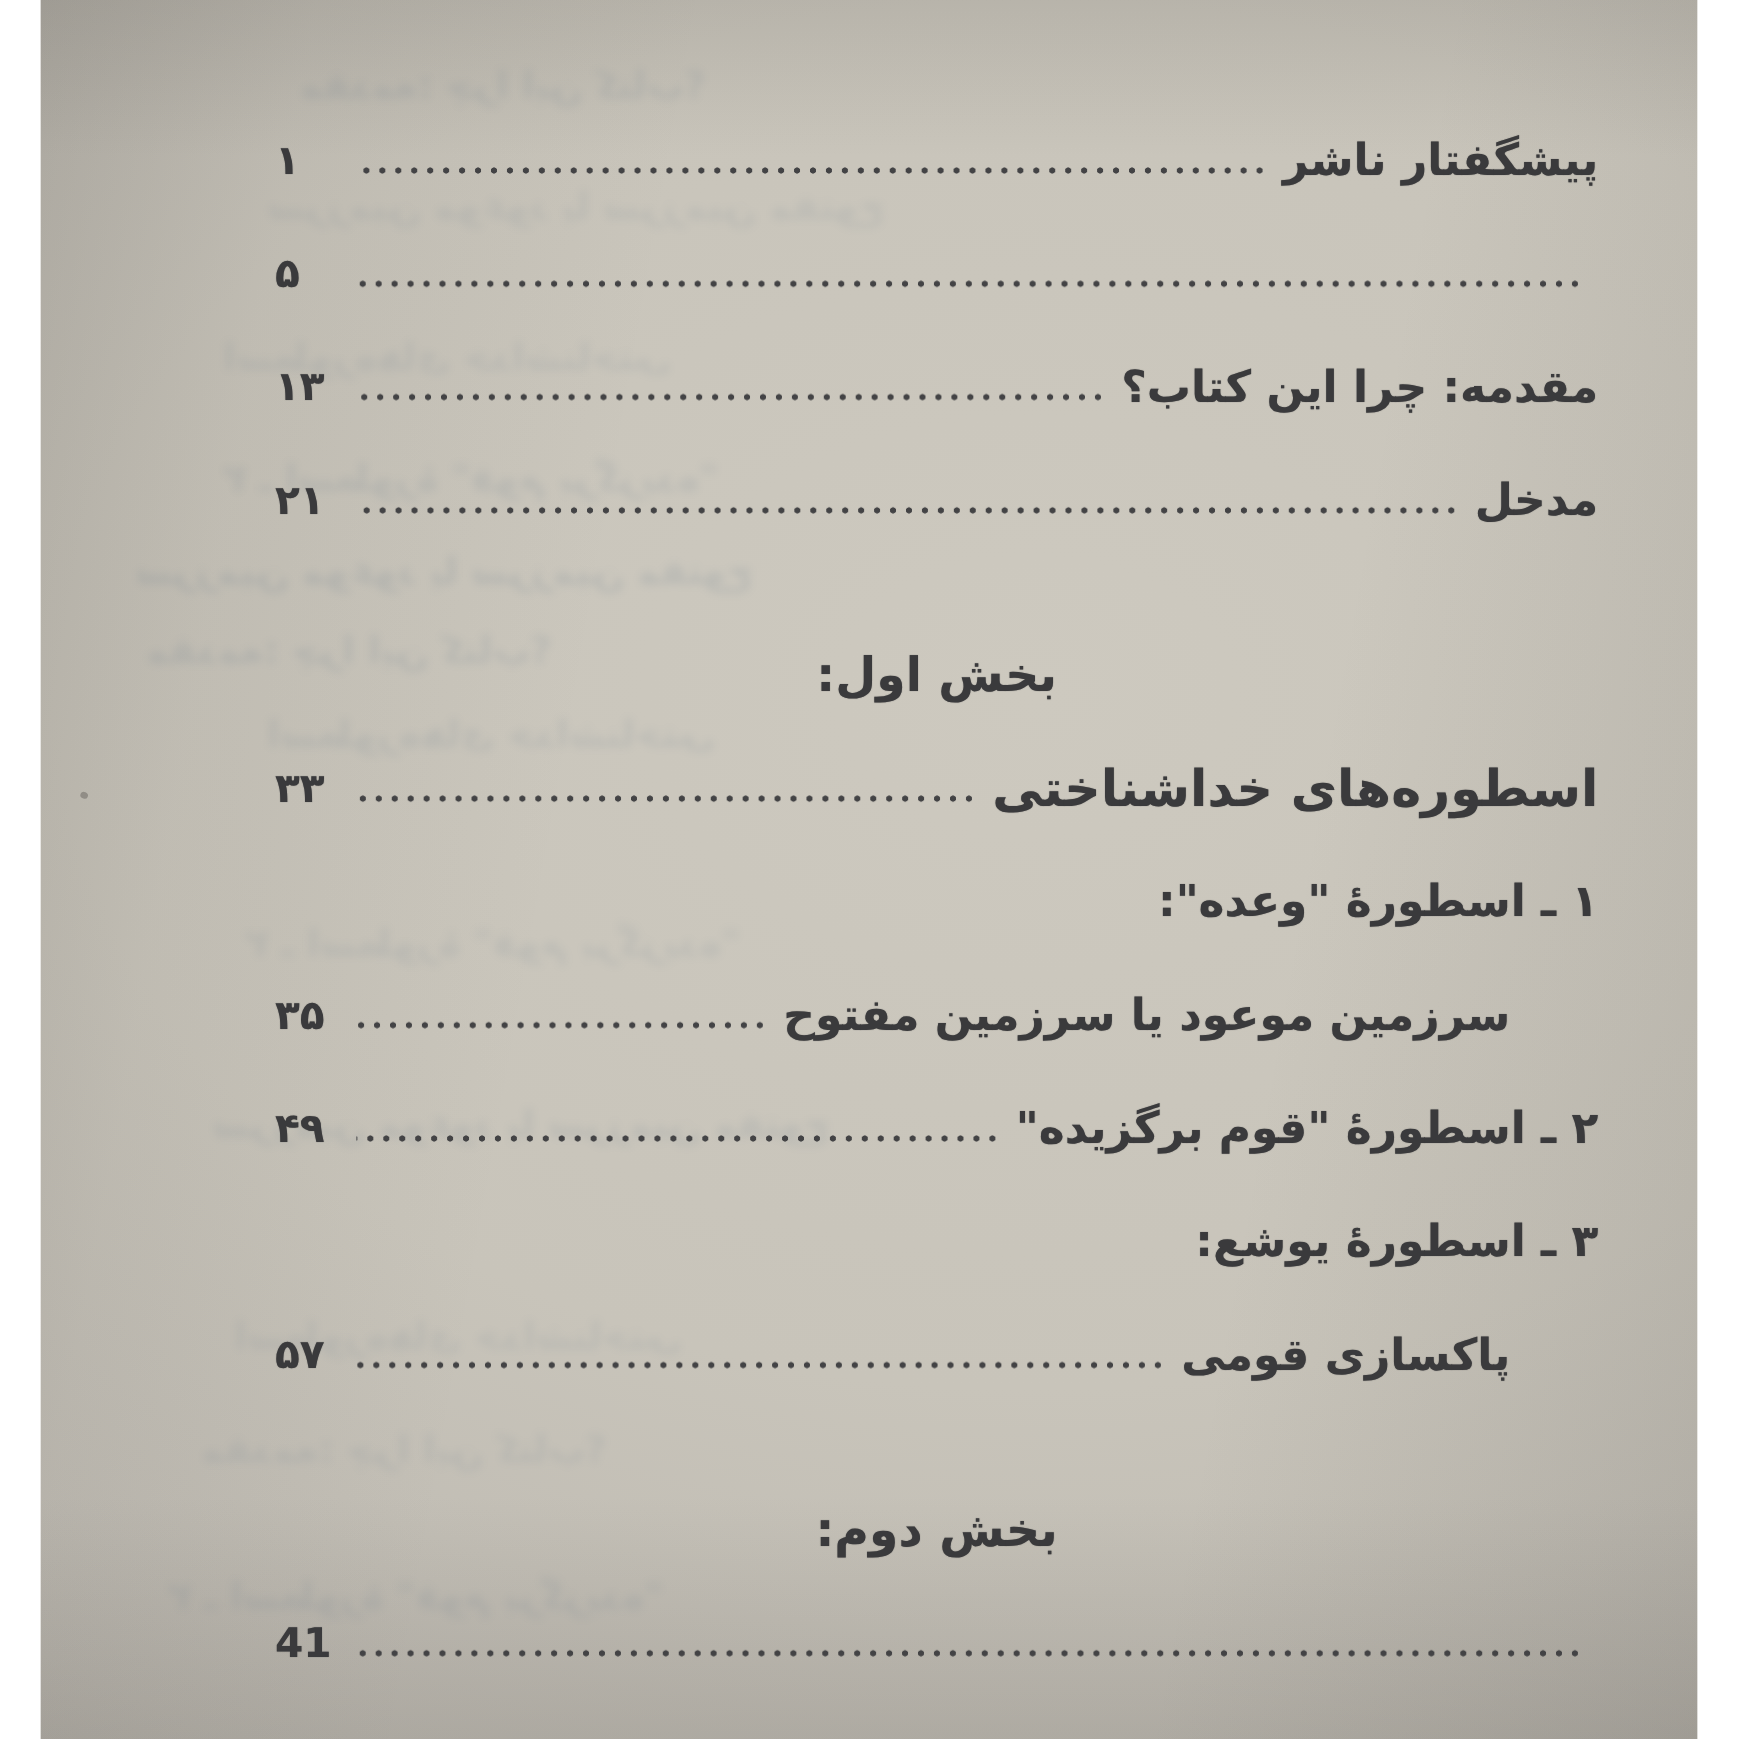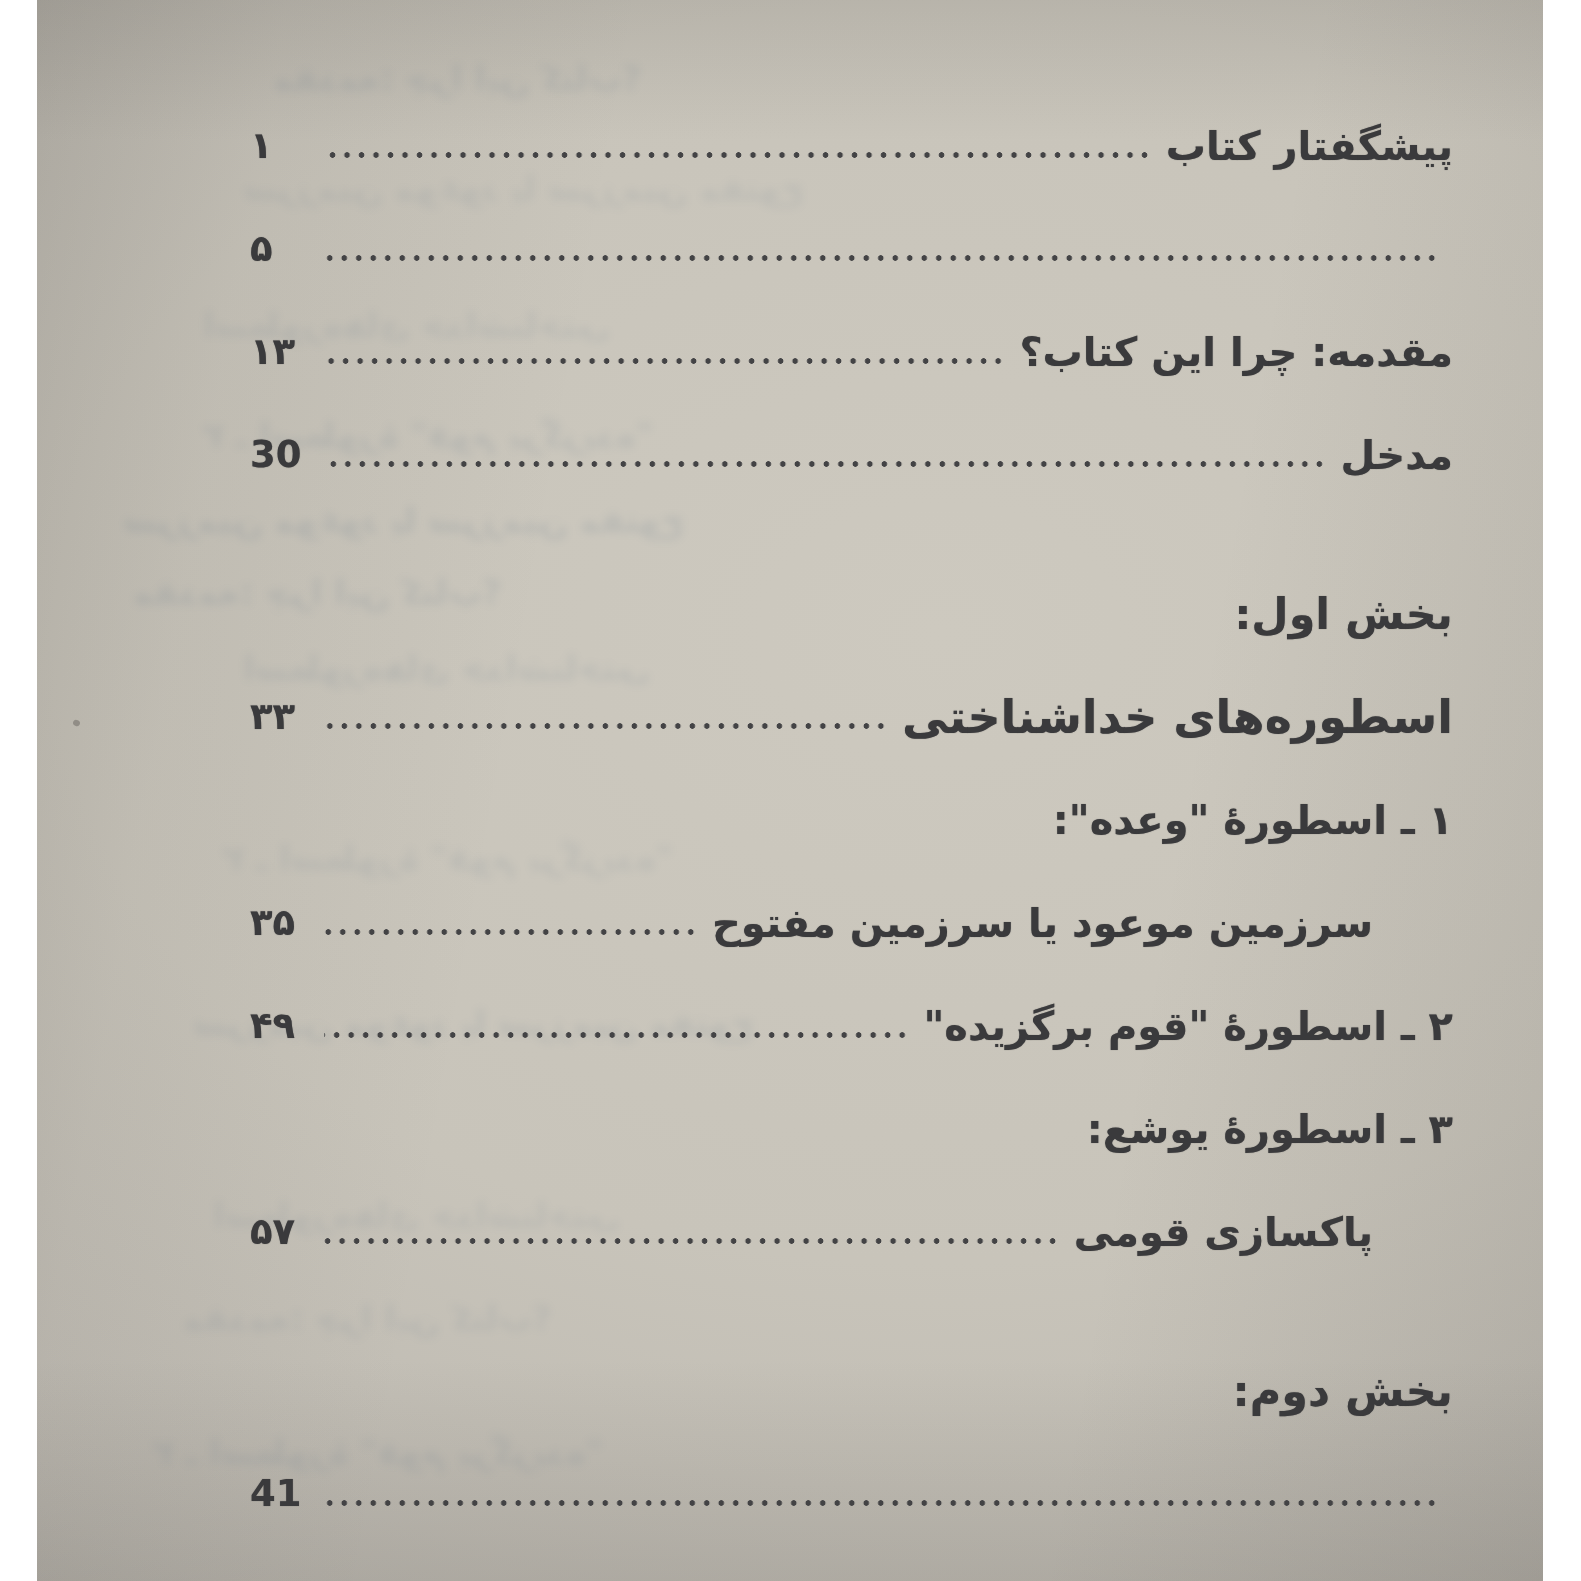--- a/index.html
+++ b/index.html
@@ -38,21 +38,21 @@
   
   .toc{position:absolute;top:0;right:90px;left:213px;direction:rtl;}
   .toc-row{
     display:flex;align-items:flex-start;height:56px;margin-bottom:47px;
     color:#3a3a3c;font-weight:bold;font-size:40px;line-height:56px;
     text-shadow:0 0 1px rgba(45,45,48,.55);
   }
   .toc-row:first-child{margin-top:118px;}
   .toc-row.gap-before{margin-top:103px;}
   .toc-row.indent{padding-right:80px;}
-  .toc-row.part{font-size:43px;}
+  .toc-row.part{font-size:43px;justify-content:center;}
   .toc-row.chapter{font-size:46px;}
   .title{white-space:nowrap;}
   .leader{
     flex:1;height:10px;align-self:flex-start;margin:32px 14px 0 10px;
     background-image:radial-gradient(circle, #434345 2.5px, rgba(0,0,0,0) 3.1px);
     background-size:14.5px 10px;background-repeat:repeat-x;background-position:right center;
   }
   .pagenum{min-width:64px;text-align:left;font-size:37px;white-space:nowrap;}
 
   .speck{position:absolute;left:36px;top:720px;width:7px;height:6px;border-radius:50%;
@@ -74,37 +74,37 @@
       <div class="ghost g7">اسطوره‌های خداشناختی</div>
       <div class="ghost g8">۲ ـ اسطورۀ "قوم برگزیده"</div>
       <div class="ghost g9">سرزمین موعود یا سرزمین مفتوح</div>
       <div class="ghost g10">اسطوره‌های خداشناختی</div>
       <div class="ghost g11">مقدمه: چرا این کتاب؟</div>
       <div class="ghost g12">۲ ـ اسطورۀ "قوم برگزیده"</div>
     </div>
 
     <div class="toc" id="toc">
         <div class="toc-row">
-    <span class="title">پیشگفتار کتاب</span>
+    <span class="title">پیشگفتار ناشر</span>
     <span class="leader"></span>
     <span class="pagenum">۱</span>
   </div>
         <div class="toc-row">
     <span class="leader"></span>
     <span class="pagenum">۵</span>
   </div>
         <div class="toc-row">
     <span class="title">مقدمه: چرا این کتاب؟</span>
     <span class="leader"></span>
     <span class="pagenum">۱۳</span>
   </div>
         <div class="toc-row">
     <span class="title">مدخل</span>
     <span class="leader"></span>
-    <span class="pagenum">30</span>
+    <span class="pagenum">۲۱</span>
   </div>
         <div class="toc-row part no-leader gap-before">
     <span class="title">بخش اول:</span>
 
   </div>
         <div class="toc-row chapter">
     <span class="title">اسطوره‌های خداشناختی</span>
     <span class="leader"></span>
     <span class="pagenum">۳۳</span>
   </div>

